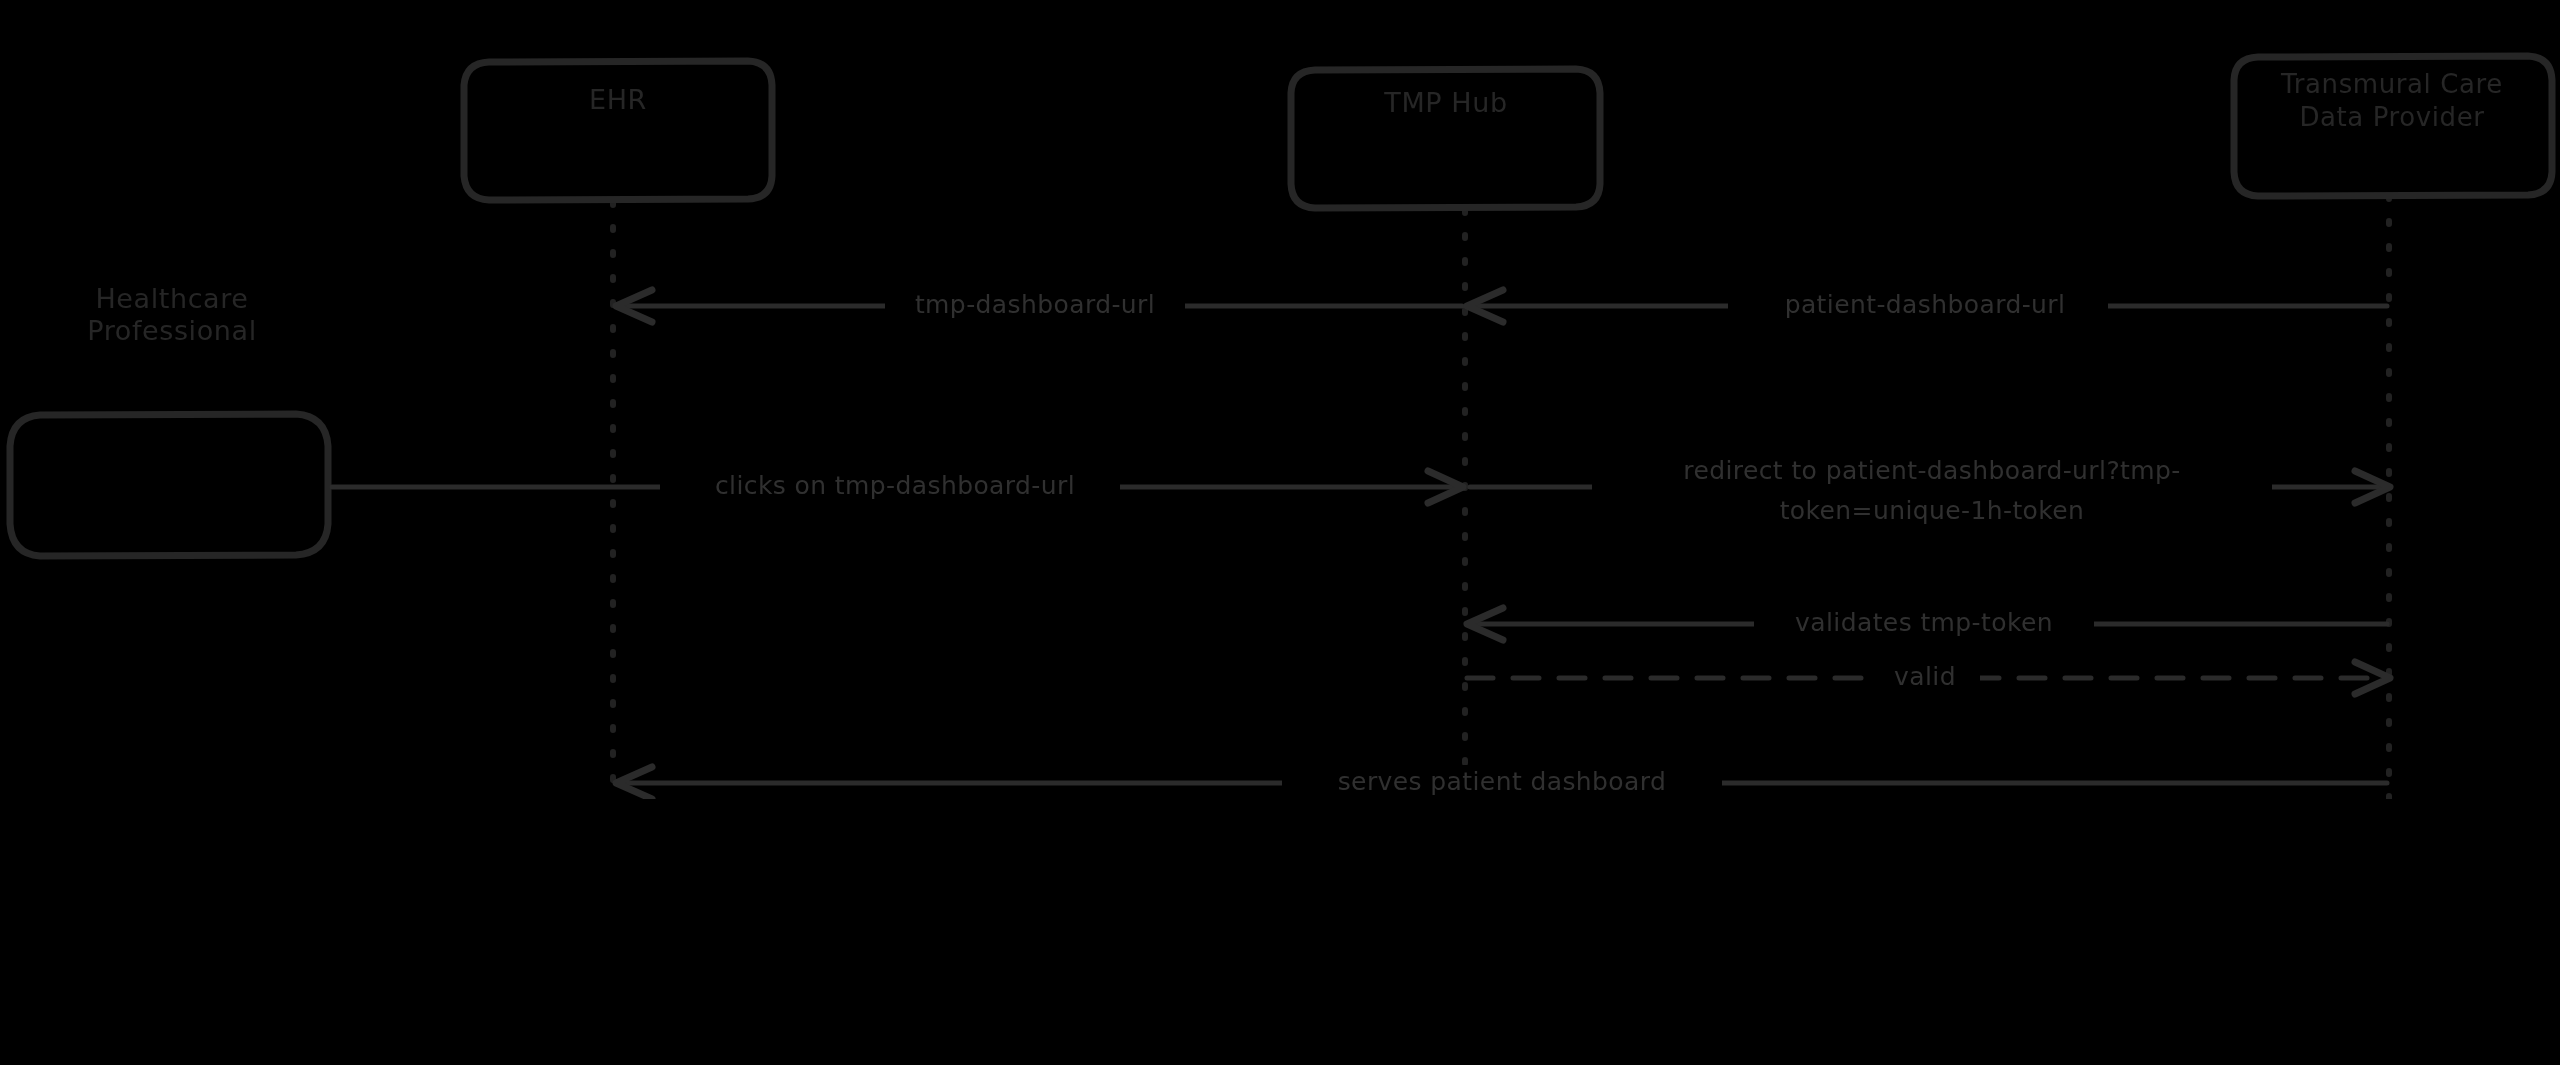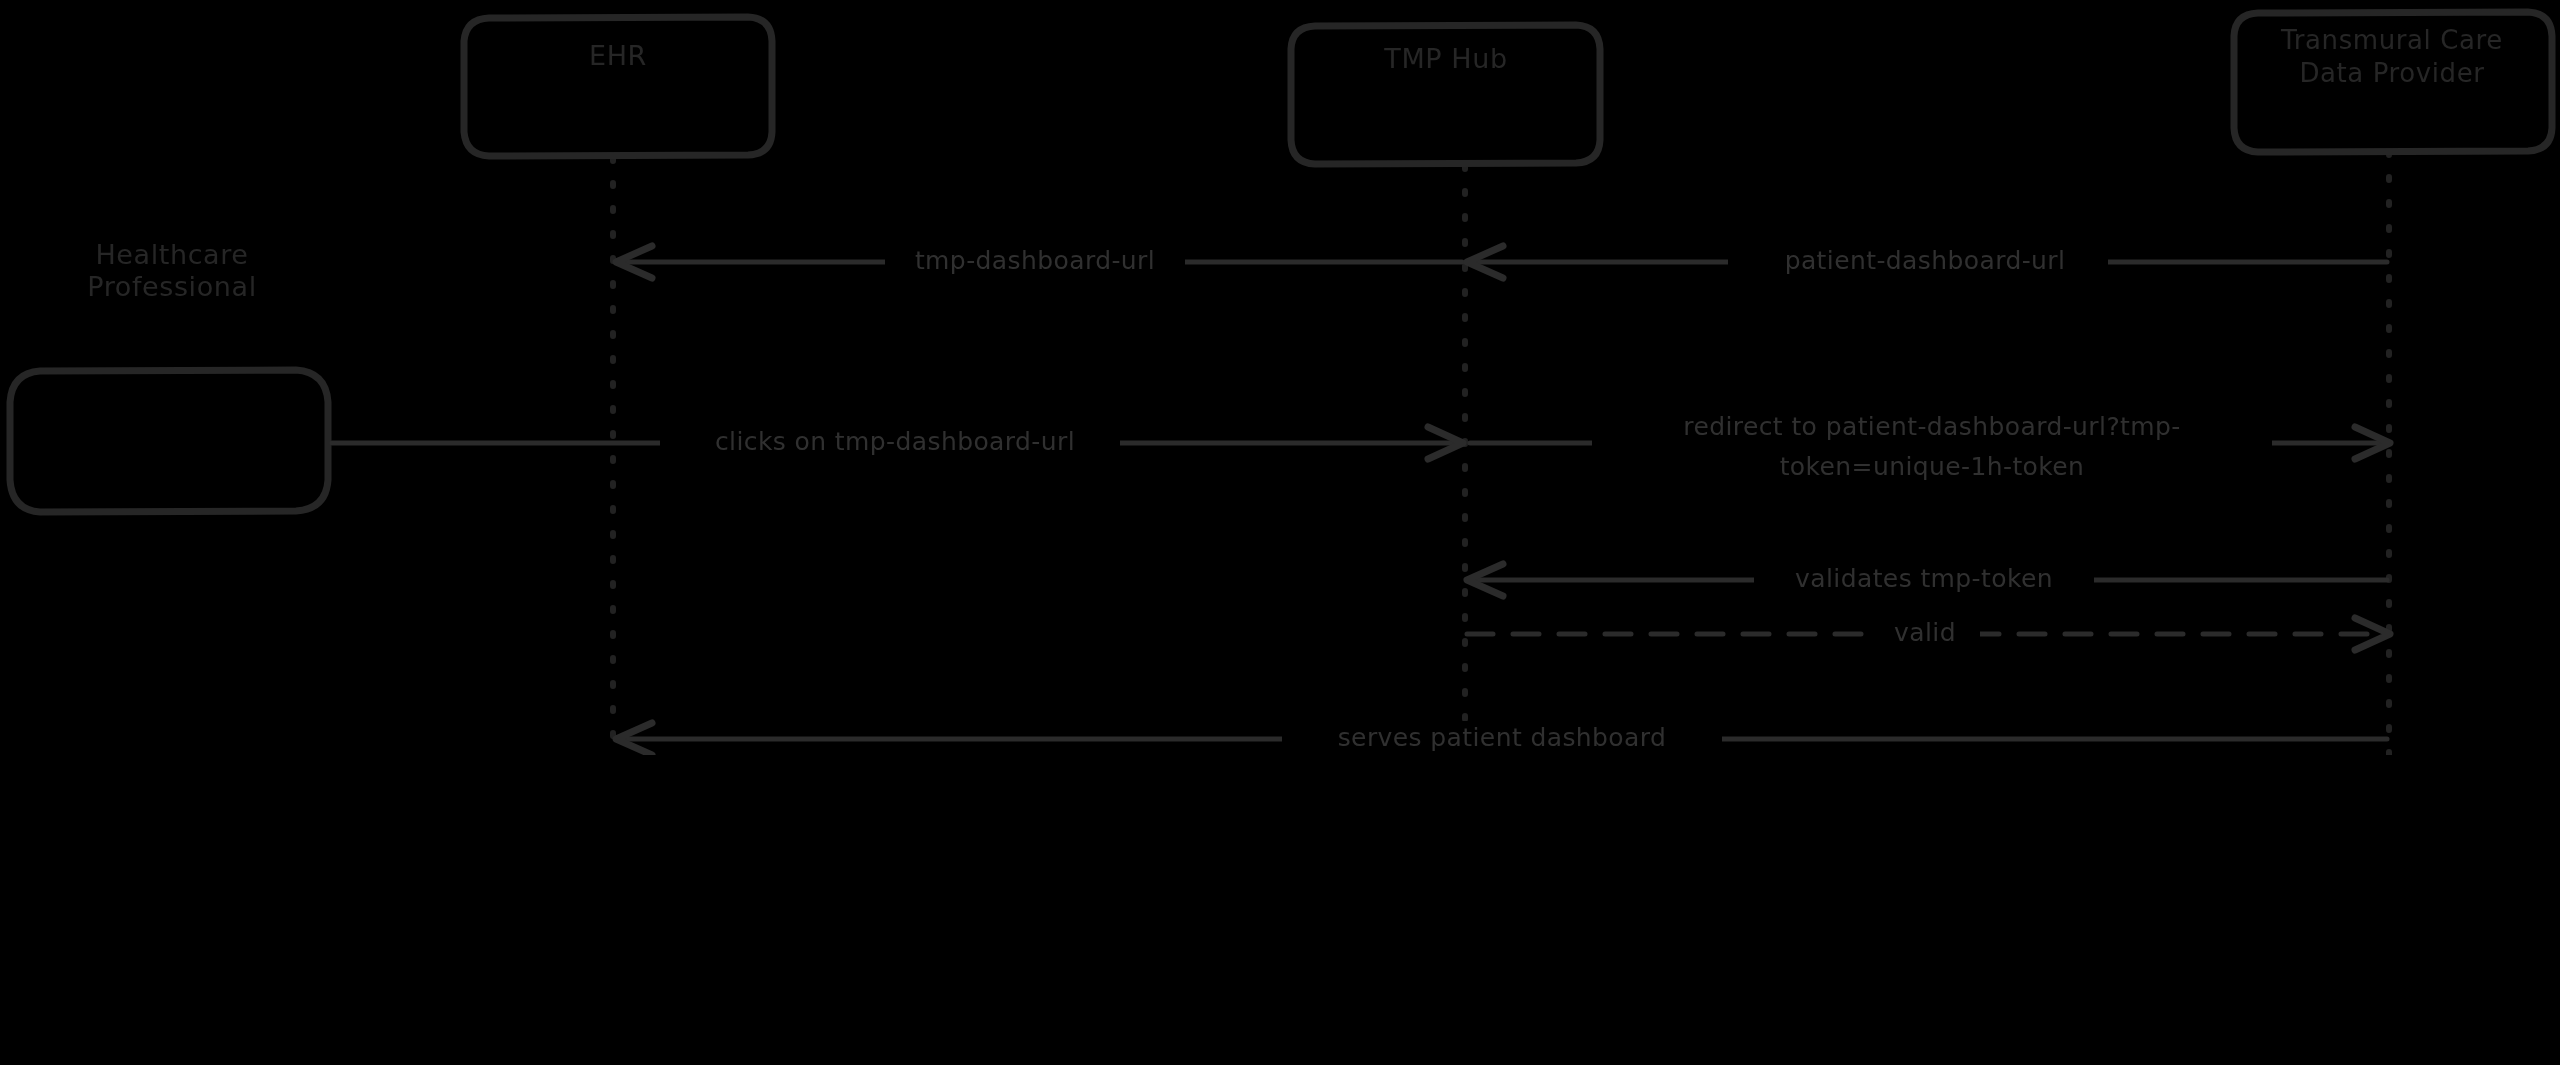--- a/index.html
+++ b/index.html
@@ -10,20 +10,21 @@
   }
   body {
     font-family: "DejaVu Sans", sans-serif;
   }
   #canvas {
     position: relative;
     width: 2560px;
     height: 755px;
     background: #000000;
     overflow: hidden;
+    margin-top: 44px;
   }
   #diagram-svg {
     position: absolute;
     left: 0;
     top: 0;
     width: 2560px;
     height: 1065px;
     display: block;
   }
   .participant-box {

